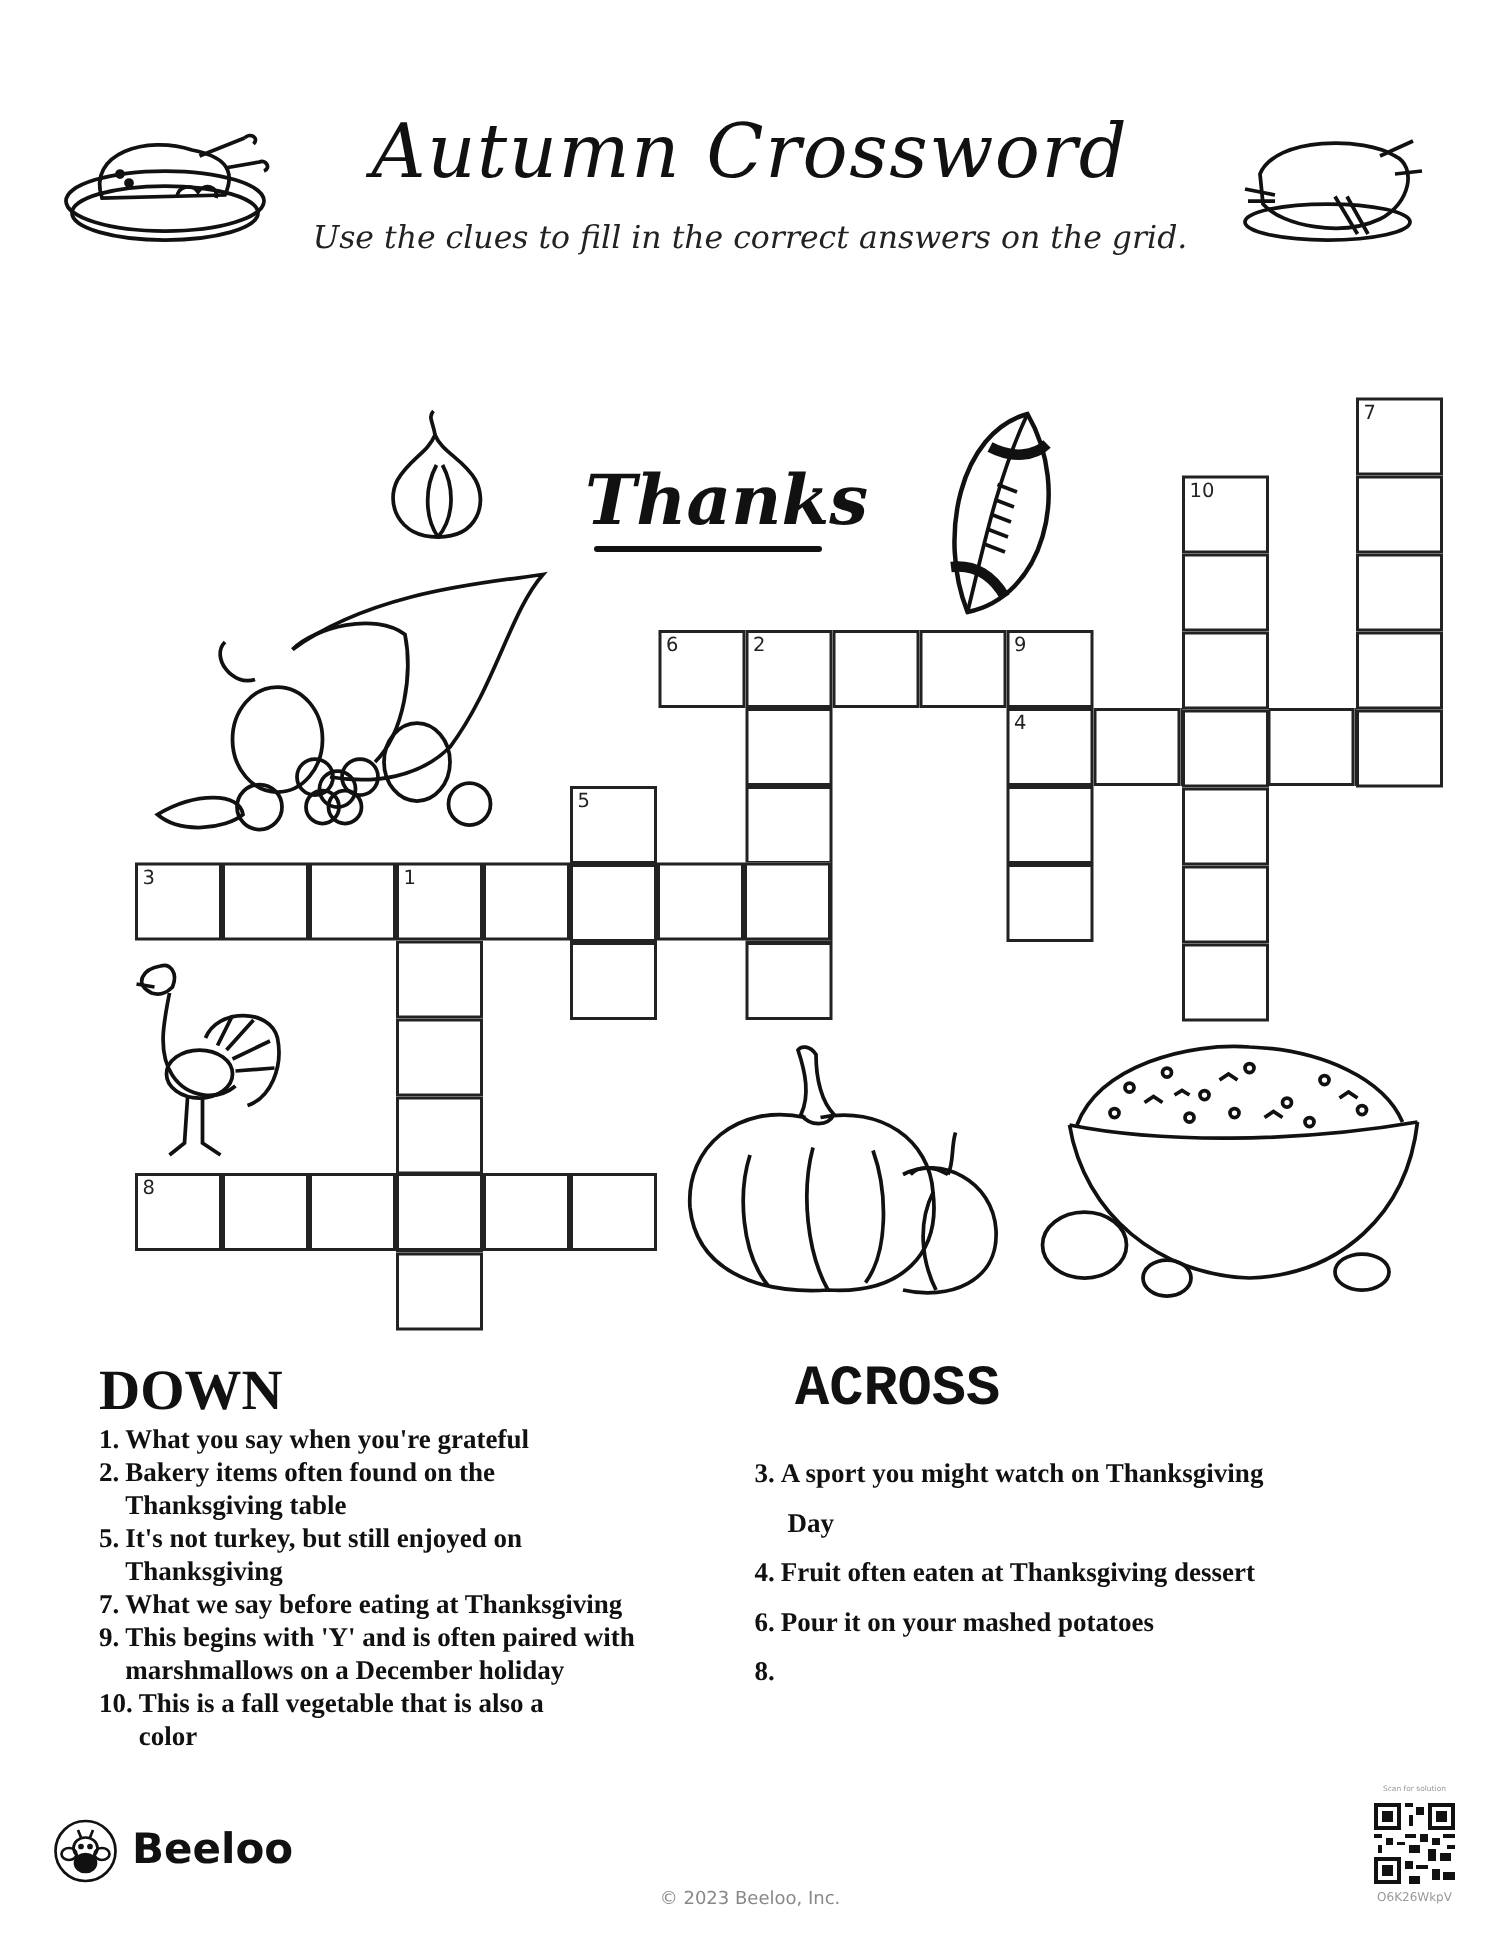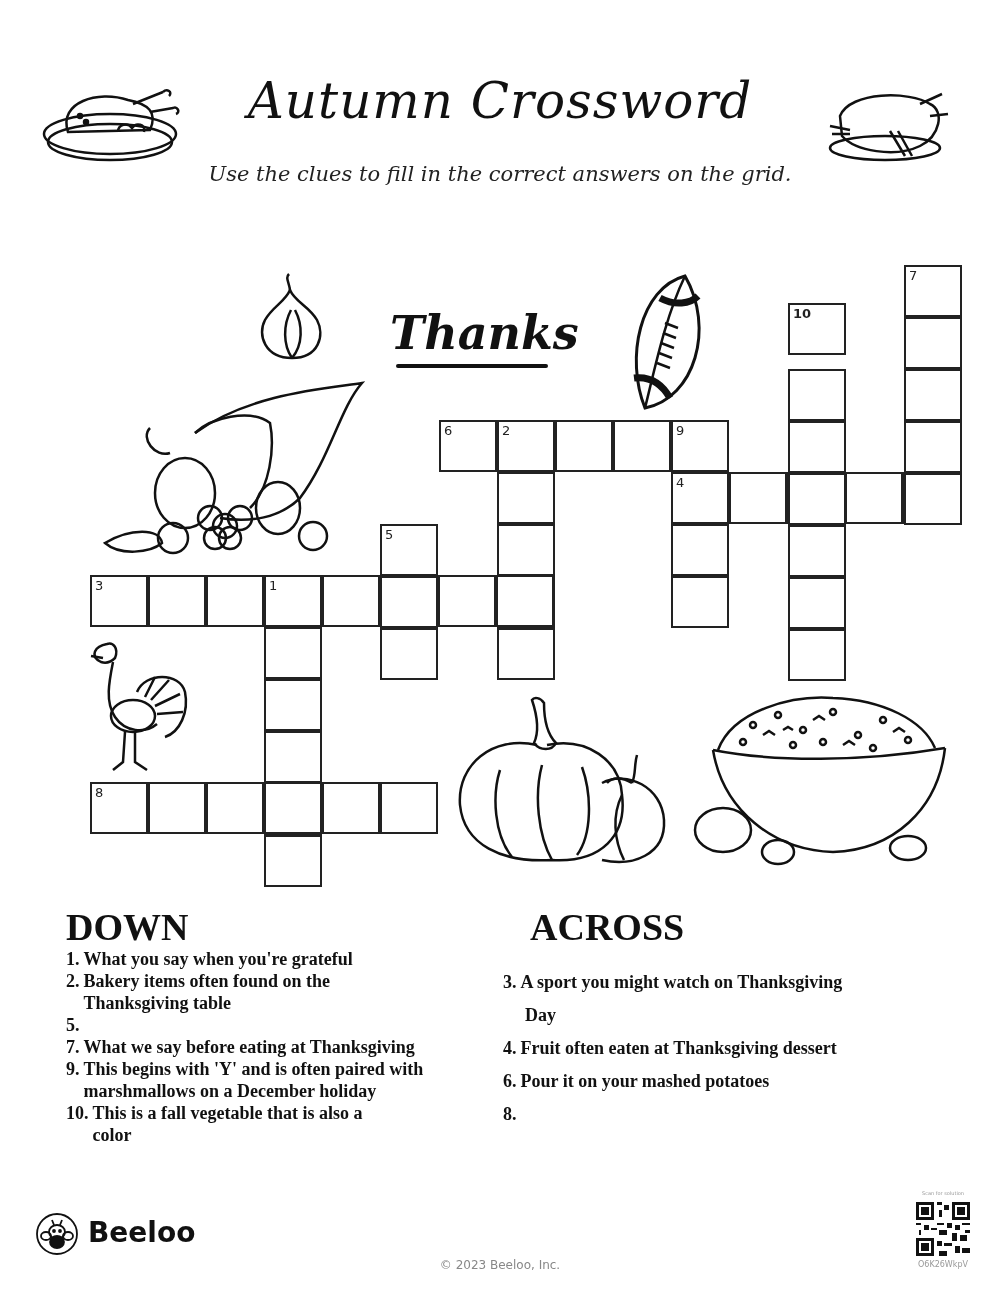--- a/index.html
+++ b/index.html
@@ -1,19 +1,19 @@
 <!DOCTYPE html>
 <html><head>
 <meta charset="utf-8">
 <style>
   html,body{margin:0;padding:0;background:#fff;}
   body{width:1000px;height:1294px;position:relative;overflow:hidden;font-family:"Liberation Serif",serif;color:#111;}
   .abs{position:absolute;}
   .title{left:0;width:1000px;top:72px;text-align:center;font-family:"DejaVu Serif",serif;font-style:italic;font-size:50px;letter-spacing:1px;color:#111;}
-  .subtitle{left:0;width:1000px;top:146px;text-align:center;font-family:"DejaVu Serif",serif;font-style:italic;font-size:21px;color:#222;margin-top:16px;}
+  .subtitle{left:0;width:1000px;top:146px;text-align:center;font-family:"DejaVu Serif",serif;font-style:italic;font-size:21px;color:#222;}
   .thanks{left:390px;top:306px;font-family:"DejaVu Serif",serif;font-style:italic;font-weight:bold;font-size:46px;color:#111;}
   .thanks-underline{left:396px;top:364px;width:152px;height:4px;background:#111;border-radius:2px;}
   .cell{position:absolute;width:58px;height:52px;box-sizing:border-box;border:2px solid #222;background:#fff;margin-left:-1px;margin-top:-1px;}
   .cell .num{position:absolute;left:3px;top:1px;font-family:"DejaVu Sans",sans-serif;font-size:13px;color:#222;}
   .clue-h{font-family:"Liberation Serif",serif;font-weight:bold;font-size:38px;}
   .clue-list{font-family:"Liberation Serif",serif;font-weight:bold;font-size:18px;line-height:22px;}
   .clue-list .item{display:flex;}
   .clue-list .n{white-space:nowrap;margin-right:4px;}
   .across-list .item{margin-bottom:11px;line-height:22px;}
   .across-list .cont{padding-left:22px;display:block;margin-top:11px;}
@@ -166,21 +166,21 @@
     <div class="cell" style="left: 91px; top: 783px;">
       <span class="num">8</span>
     </div>
     <div class="cell" style="left: 149px; top: 783px;"></div>
     <div class="cell" style="left: 207px; top: 783px;"></div>
     <div class="cell" style="left: 265px; top: 783px;"></div>
     <div class="cell" style="left: 323px; top: 783px;"></div>
     <div class="cell" style="left: 381px; top: 783px;"></div>
     <div class="cell" style="left: 672px; top: 525px;"></div>
     <div class="cell" style="left: 672px; top: 577px;"></div>
-    <div class="cell" style="left: 789px; top: 304px; font-weight: bold;">
+    <div class="cell" style="left: 789px; top: 318px;">
       <span class="num">10</span>
     </div>
     <div class="cell" style="left: 789px; top: 370px;"></div>
     <div class="cell" style="left: 789px; top: 422px;"></div>
     <div class="cell" style="left: 789px; top: 474px;"></div>
     <div class="cell" style="left: 789px; top: 526px;"></div>
     <div class="cell" style="left: 789px; top: 578px;"></div>
     <div class="cell" style="left: 789px; top: 630px;"></div>
   </div>
 
@@ -189,36 +189,37 @@
   <div class="item">
       <span class="n">1.</span>
       <span>What you say when you're grateful</span>
     </div>
   <div class="item">
       <span class="n">2.</span>
       <span style="width:290px;">Bakery items often found on the Thanksgiving table</span>
     </div>
   <div class="item">
       <span class="n">5.</span>
+      <span style="width:290px;">It's not turkey, but still enjoyed on Thanksgiving</span>
     </div>
   <div class="item">
       <span class="n">7.</span>
       <span>What we say before eating at Thanksgiving</span>
     </div>
   <div class="item">
       <span class="n">9.</span>
       <span style="width:370px;">This begins with 'Y' and is often paired with marshmallows on a December holiday</span>
     </div>
   <div class="item">
       <span class="n">10.</span>
       <span style="width:300px;">This is a fall vegetable that is also a color</span>
     </div>
 </div>
 
-<div class="abs clue-h" style="left:530px;top:905px;">ACROSS</div>
+<div class="abs clue-h" style="left:530px;top:905px;font-family:Liberation Mono, monospace;">ACROSS</div>
 <div class="abs clue-list across-list" style="left:503px;top:971px;width:420px;">
   <div class="item" style="display:block;">
     <span class="n">3.</span><span>A sport you might watch on Thanksgiving</span>
     <span class="cont">Day</span>
   </div>
   <div class="item">
       <span class="n">4.</span>
       <span>Fruit often eaten at Thanksgiving dessert</span>
     </div>
   <div class="item">

